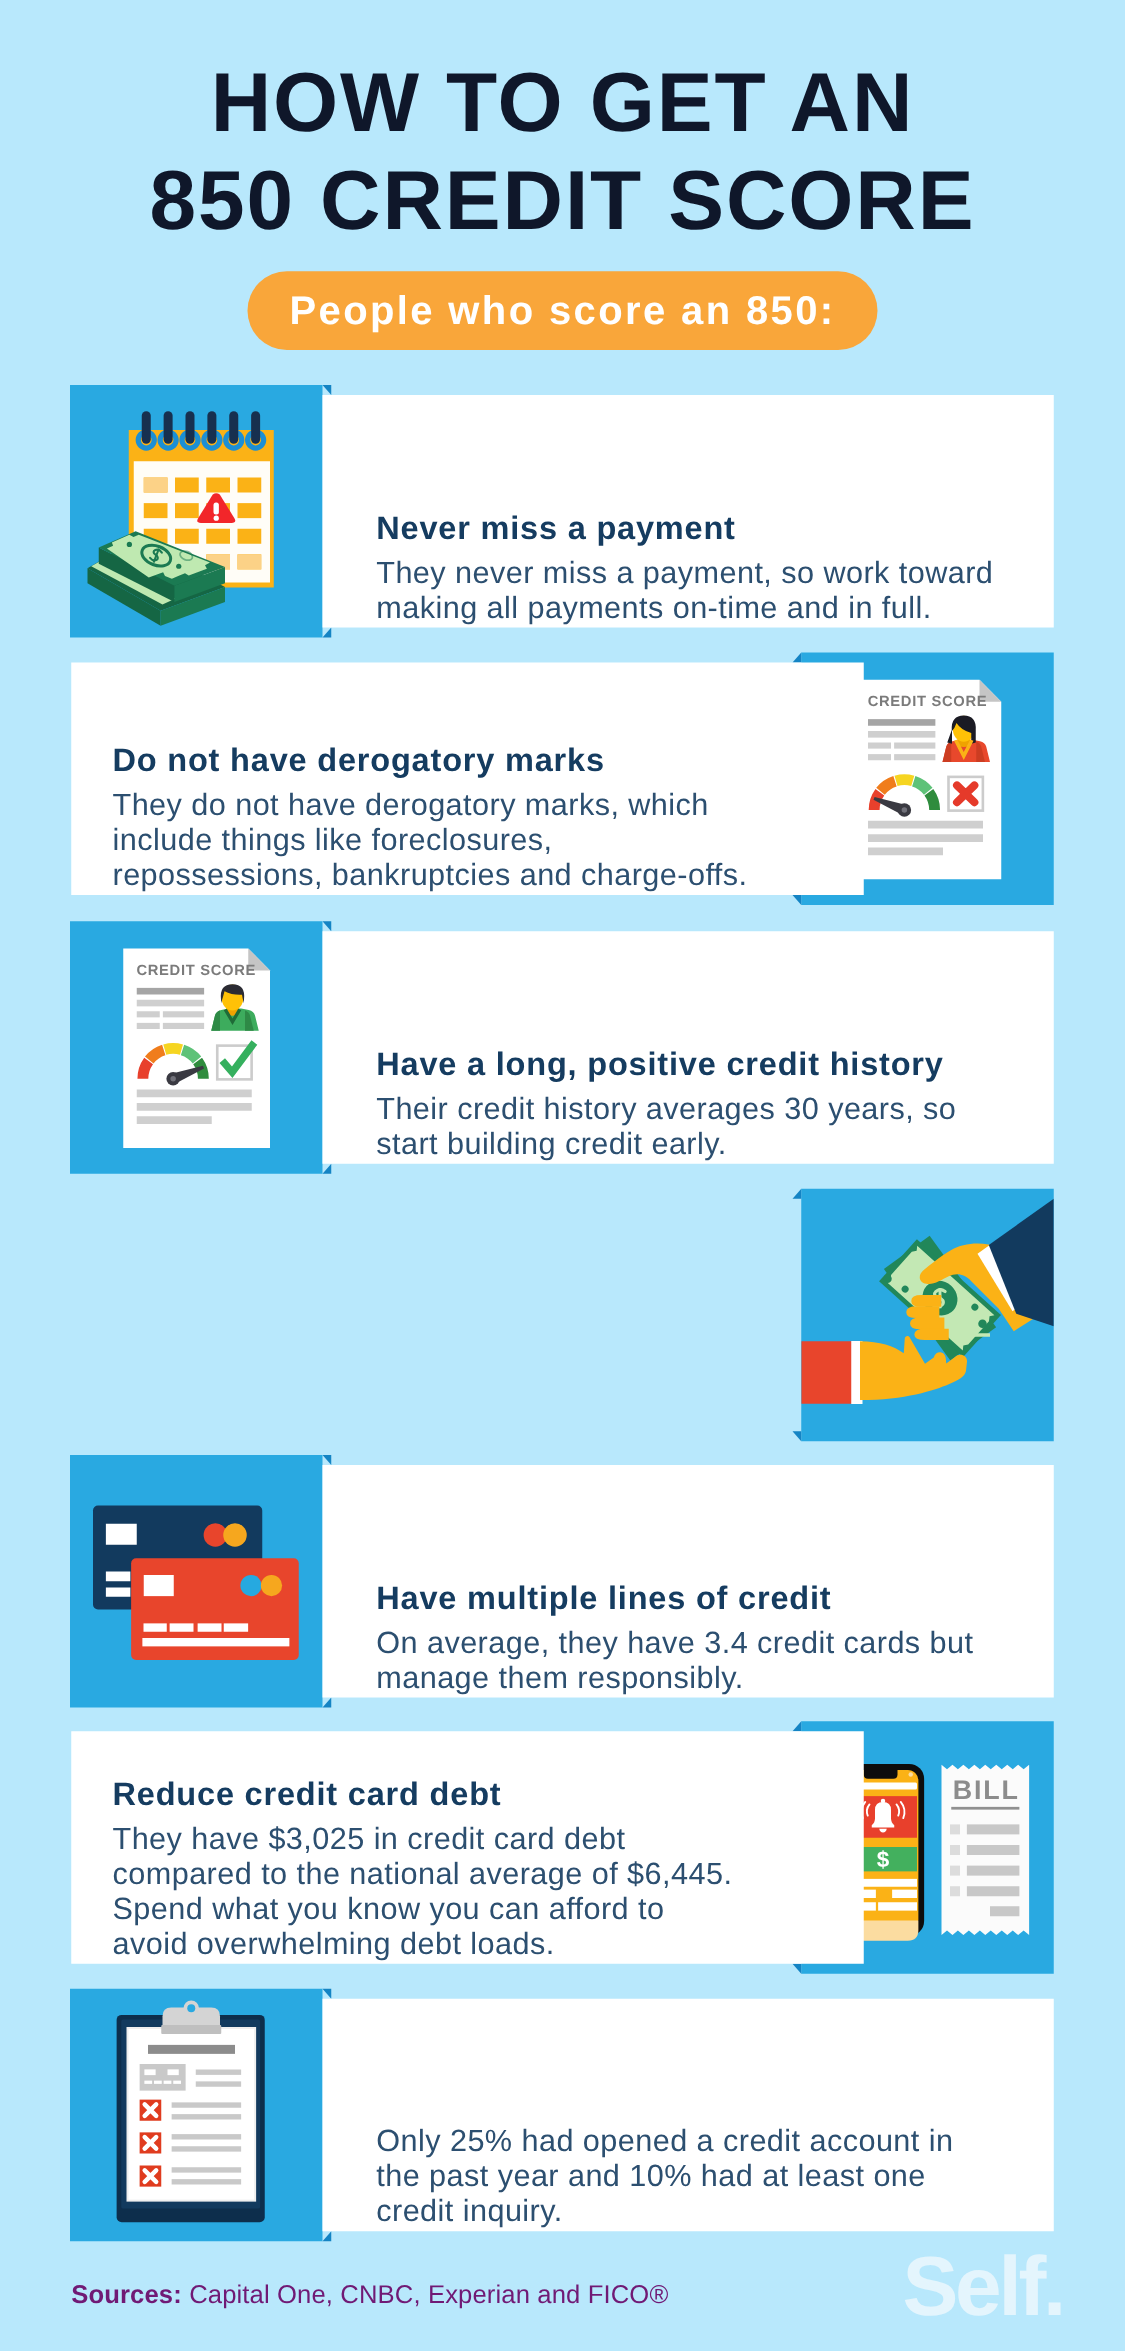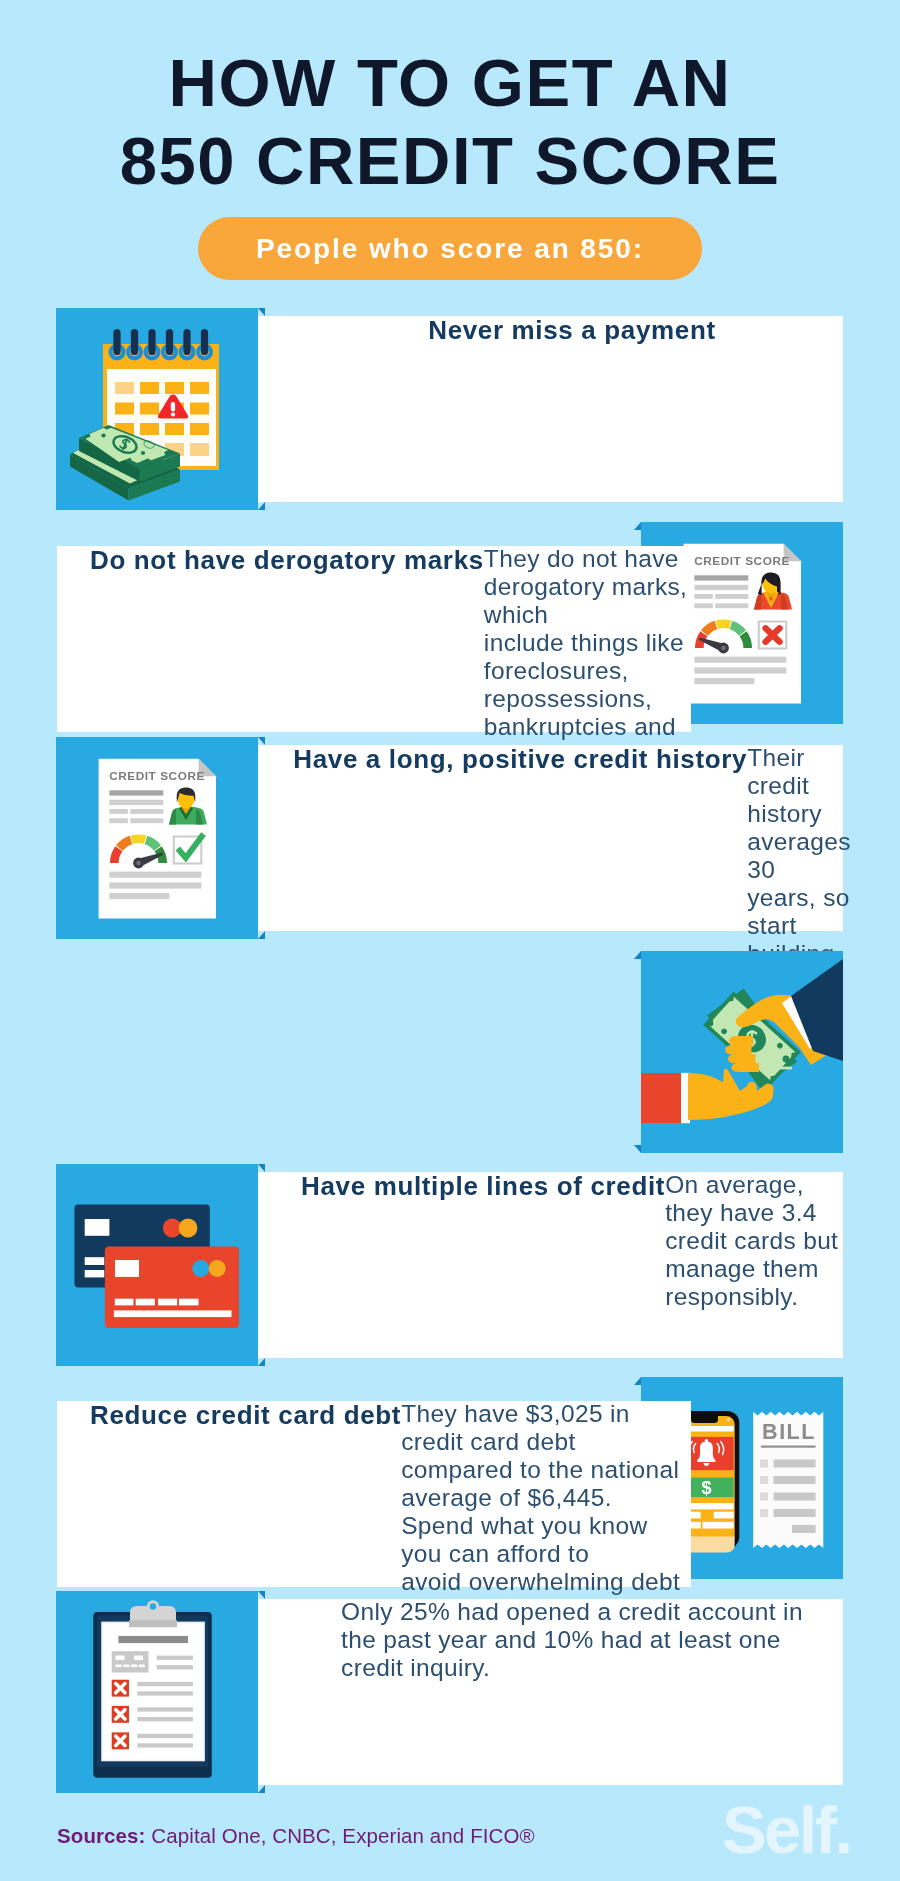--- a/index.html
+++ b/index.html
@@ -9,46 +9,46 @@
   .page{position:absolute;left:0;top:0;width:900px;height:1881px;}
 
   
   .title{position:absolute;left:0;top:44px;width:900px;text-align:center;
          color:#0f172a;font-weight:bold;font-size:67px;line-height:78px;
          letter-spacing:1.5px;}
   .pill{position:absolute;left:198px;top:217px;width:504px;height:63px;
         background:#f9a63a;border-radius:32px;}
   .pill span{position:absolute;left:0;top:0;width:504px;height:63px;
         display:flex;align-items:center;justify-content:center;
-        color:#ffffff;font-weight:bold;font-size:28px;letter-spacing:1.9px;}
+        color:#ffffff;font-weight:bold;font-size:32px;letter-spacing:1.9px;}
 
   
   .card{position:absolute;left:0;width:900px;height:202px;}
   .imgbox{position:absolute;top:0;width:202px;height:202px;background:#29a9e1;
           overflow:visible;}
   .imgbox svg{position:absolute;left:0;top:0;display:block;}
   .txtbox{position:absolute;top:8px;height:186px;background:#ffffff;}
   .card.left .imgbox{left:56px;}
   .card.left .txtbox{left:258px;width:585px;}
   .card.left .txt{left:43px;}
   .card.right .imgbox{left:641px;}
-  .card.right .txtbox{left:57px;width:634px;margin-top:16px;}
+  .card.right .txtbox{left:57px;width:634px;}
   .card.right .txt{left:33px;}
   
   .fold{position:absolute;width:0;height:0;border-style:solid;}
   .card.left .fold-t{left:202px;top:0;border-width:8px 0 0 7px;
      border-color:#1484c4 transparent transparent transparent;}
   .card.left .fold-b{left:202px;top:194px;border-width:0 0 8px 7px;
      border-color:transparent transparent #1484c4 transparent;}
   .card.right .fold-t{left:-7px;top:0;border-width:0 0 8px 7px;
      border-color:transparent transparent #1484c4 transparent;}
   .card.right .fold-b{left:-7px;top:194px;border-width:8px 0 0 7px;
      border-color:#1484c4 transparent transparent transparent;}
   .txt{position:absolute;right:0;top:-1px;height:186px;
-       display:flex;flex-direction:row;justify-content:center;}
+       display:flex;flex-direction:column;justify-content:flex-end;}
   .h{color:#153c60;font-weight:bold;font-size:26px;
      line-height:30px;letter-spacing:0.65px;white-space:nowrap;margin:0 0 8px 0;}
   .p{color:#2c4f70;font-size:24.5px;line-height:28px;
      letter-spacing:0.35px;white-space:pre-line;margin:0;}
 
   
   .src{position:absolute;left:57px;top:1824px;color:#701a75;font-size:20.5px;letter-spacing:0.1px;}
   .src b{font-weight:bold;}
   .selflogo{position:absolute;left:722px;top:1801px;color:#e4f5fd;font-weight:bold;font-size:67px;line-height:58px;letter-spacing:-2.6px;}
 </style>
@@ -135,20 +135,22 @@
 <circle cx="47.5" cy="127.5" r="2.1" fill="#1b7a52"></circle>
 <circle cx="87" cy="145" r="2.1" fill="#1b7a52"></circle>
 <ellipse cx="93" cy="136.5" rx="5.2" ry="3.4" transform="rotate(21 93 136.5)" fill="none" stroke="#1b7a52" stroke-width="1.4" opacity="0.5"></ellipse>
 </g>
           </g>
         </svg>
     </div>
     <div class="txtbox">
       <div class="txt">
         <div class="h">Never miss a payment</div>
+        <div class="p">They never miss a payment, so work toward
+making all payments on-time and in full.</div>
       </div>
     </div>
   </div>
 
   <div class="card right" style="top:522px">
     <div class="imgbox">
       <div class="fold fold-t"></div>
       <div class="fold fold-b"></div>
       <svg width="202" height="202" viewBox="0 0 202 202">
           <g id="doc2">

